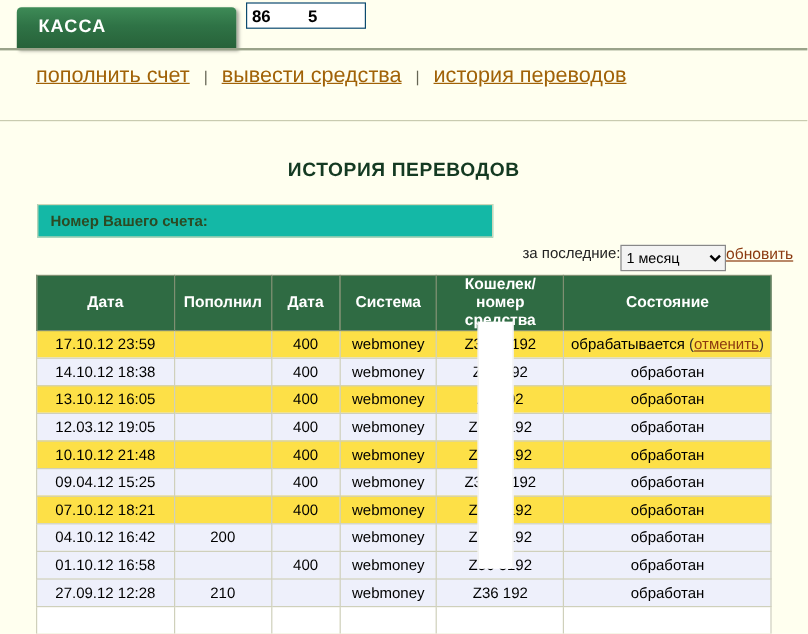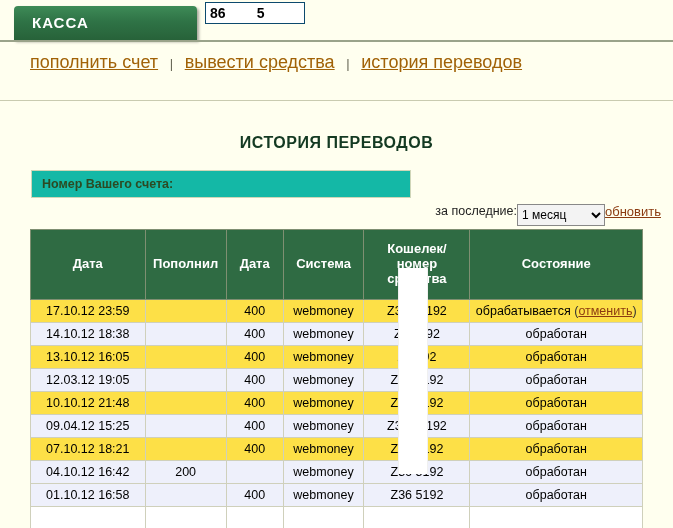--- a/index.html
+++ b/index.html
@@ -157,21 +157,21 @@
     border-collapse: collapse;
     font-size: 12.5px;
   }
   table.history th {
     background: #2f6b43;
     color: #ffffff;
     font-weight: bold;
     font-size: 13px;
     border: 1px solid #7f8f72;
     height: 41px;
-    padding: 12px 4px;
+    padding: 0 4px;
     text-align: center;
     line-height: 1.15;
   }
   table.history td {
     border: 1px solid #cfd0bb;
     height: 20px;
     padding: 1px 4px;
     text-align: center;
     white-space: nowrap;
   }
@@ -317,20 +317,28 @@
         <td class="c-state"><span>обработан</span></td>
       </tr>
       <tr class="r-even">
         <td class="c-date">01.10.12 16:58</td>
         <td class="c-in">&nbsp;</td>
         <td class="c-out">400</td>
         <td class="c-sys">webmoney</td>
         <td class="c-wal">Z36      5192</td>
         <td class="c-state"><span>обработан</span></td>
       </tr>
+      <tr class="r-even">
+        <td class="c-date">27.09.12 12:28</td>
+        <td class="c-in">210</td>
+        <td class="c-out">&nbsp;</td>
+        <td class="c-sys">webmoney</td>
+        <td class="c-wal">Z36      192</td>
+        <td class="c-state"><span>обработан</span></td>
+      </tr>
       <tr class="r-blank">
         <td class="c-date">&nbsp;</td>
         <td class="c-in">&nbsp;</td>
         <td class="c-out">&nbsp;</td>
         <td class="c-sys">&nbsp;</td>
         <td class="c-wal">&nbsp;</td>
         <td class="c-state">&nbsp;</td>
       </tr>
     </tbody>
 </table>

